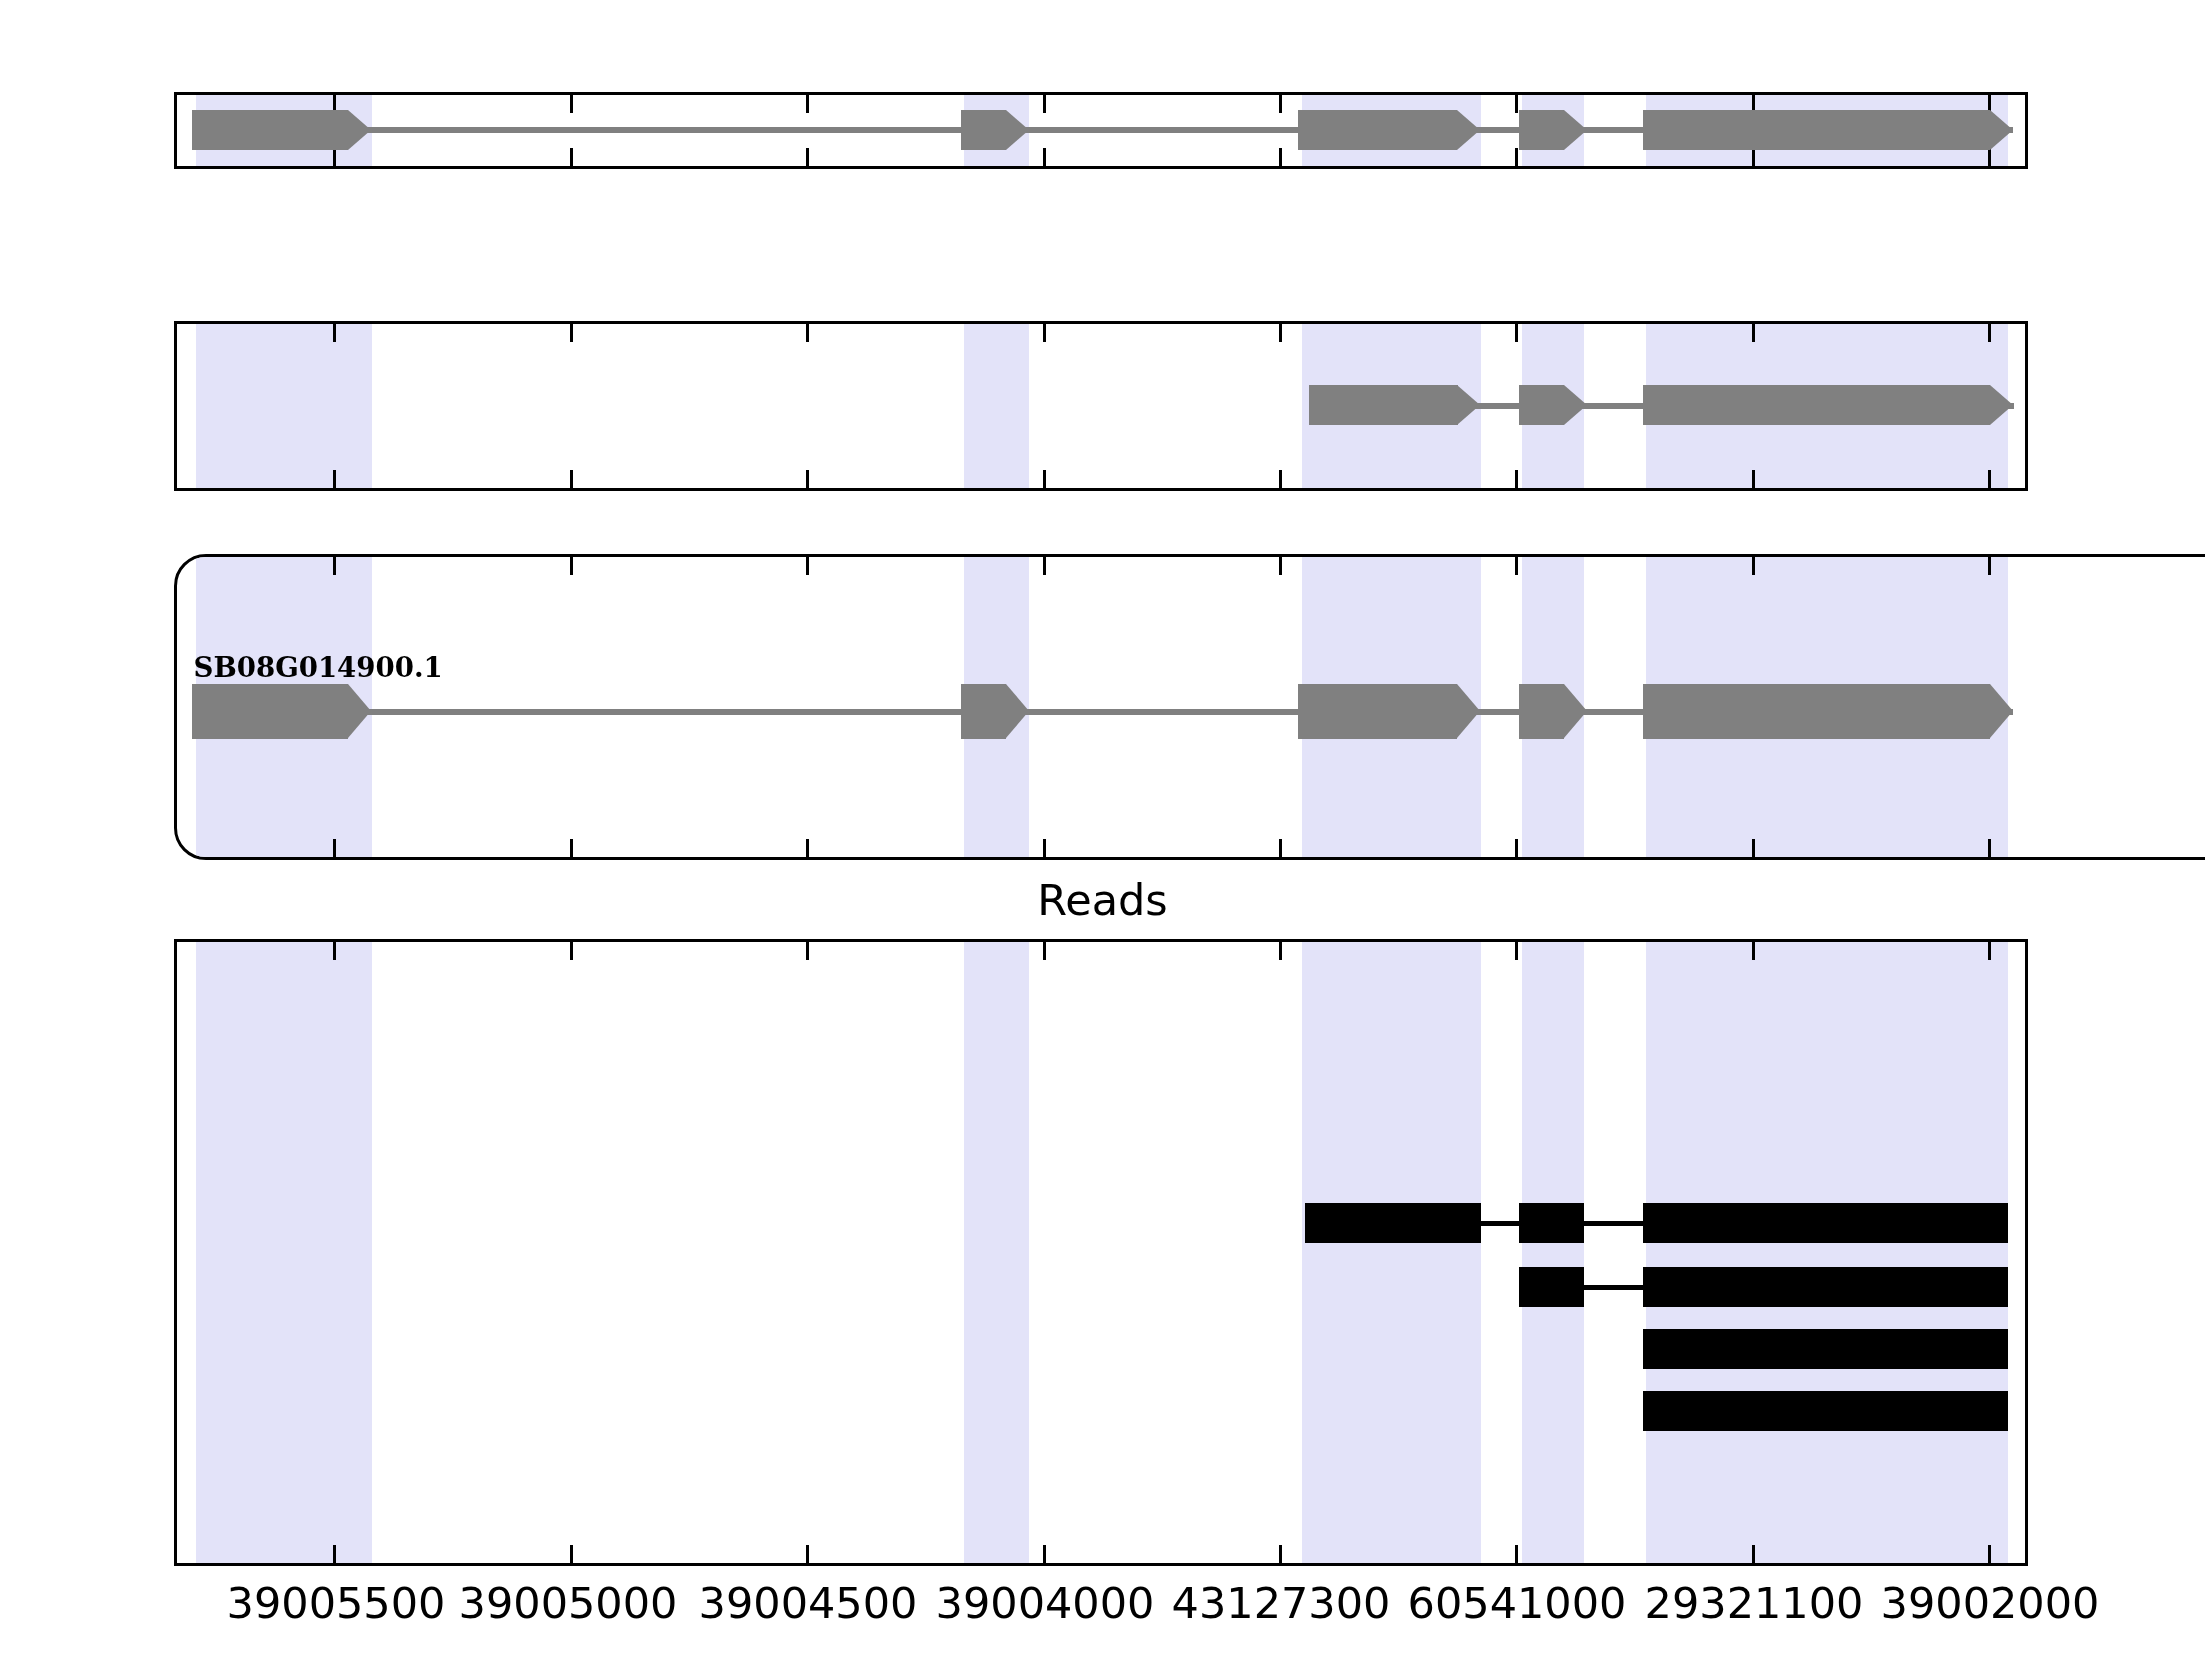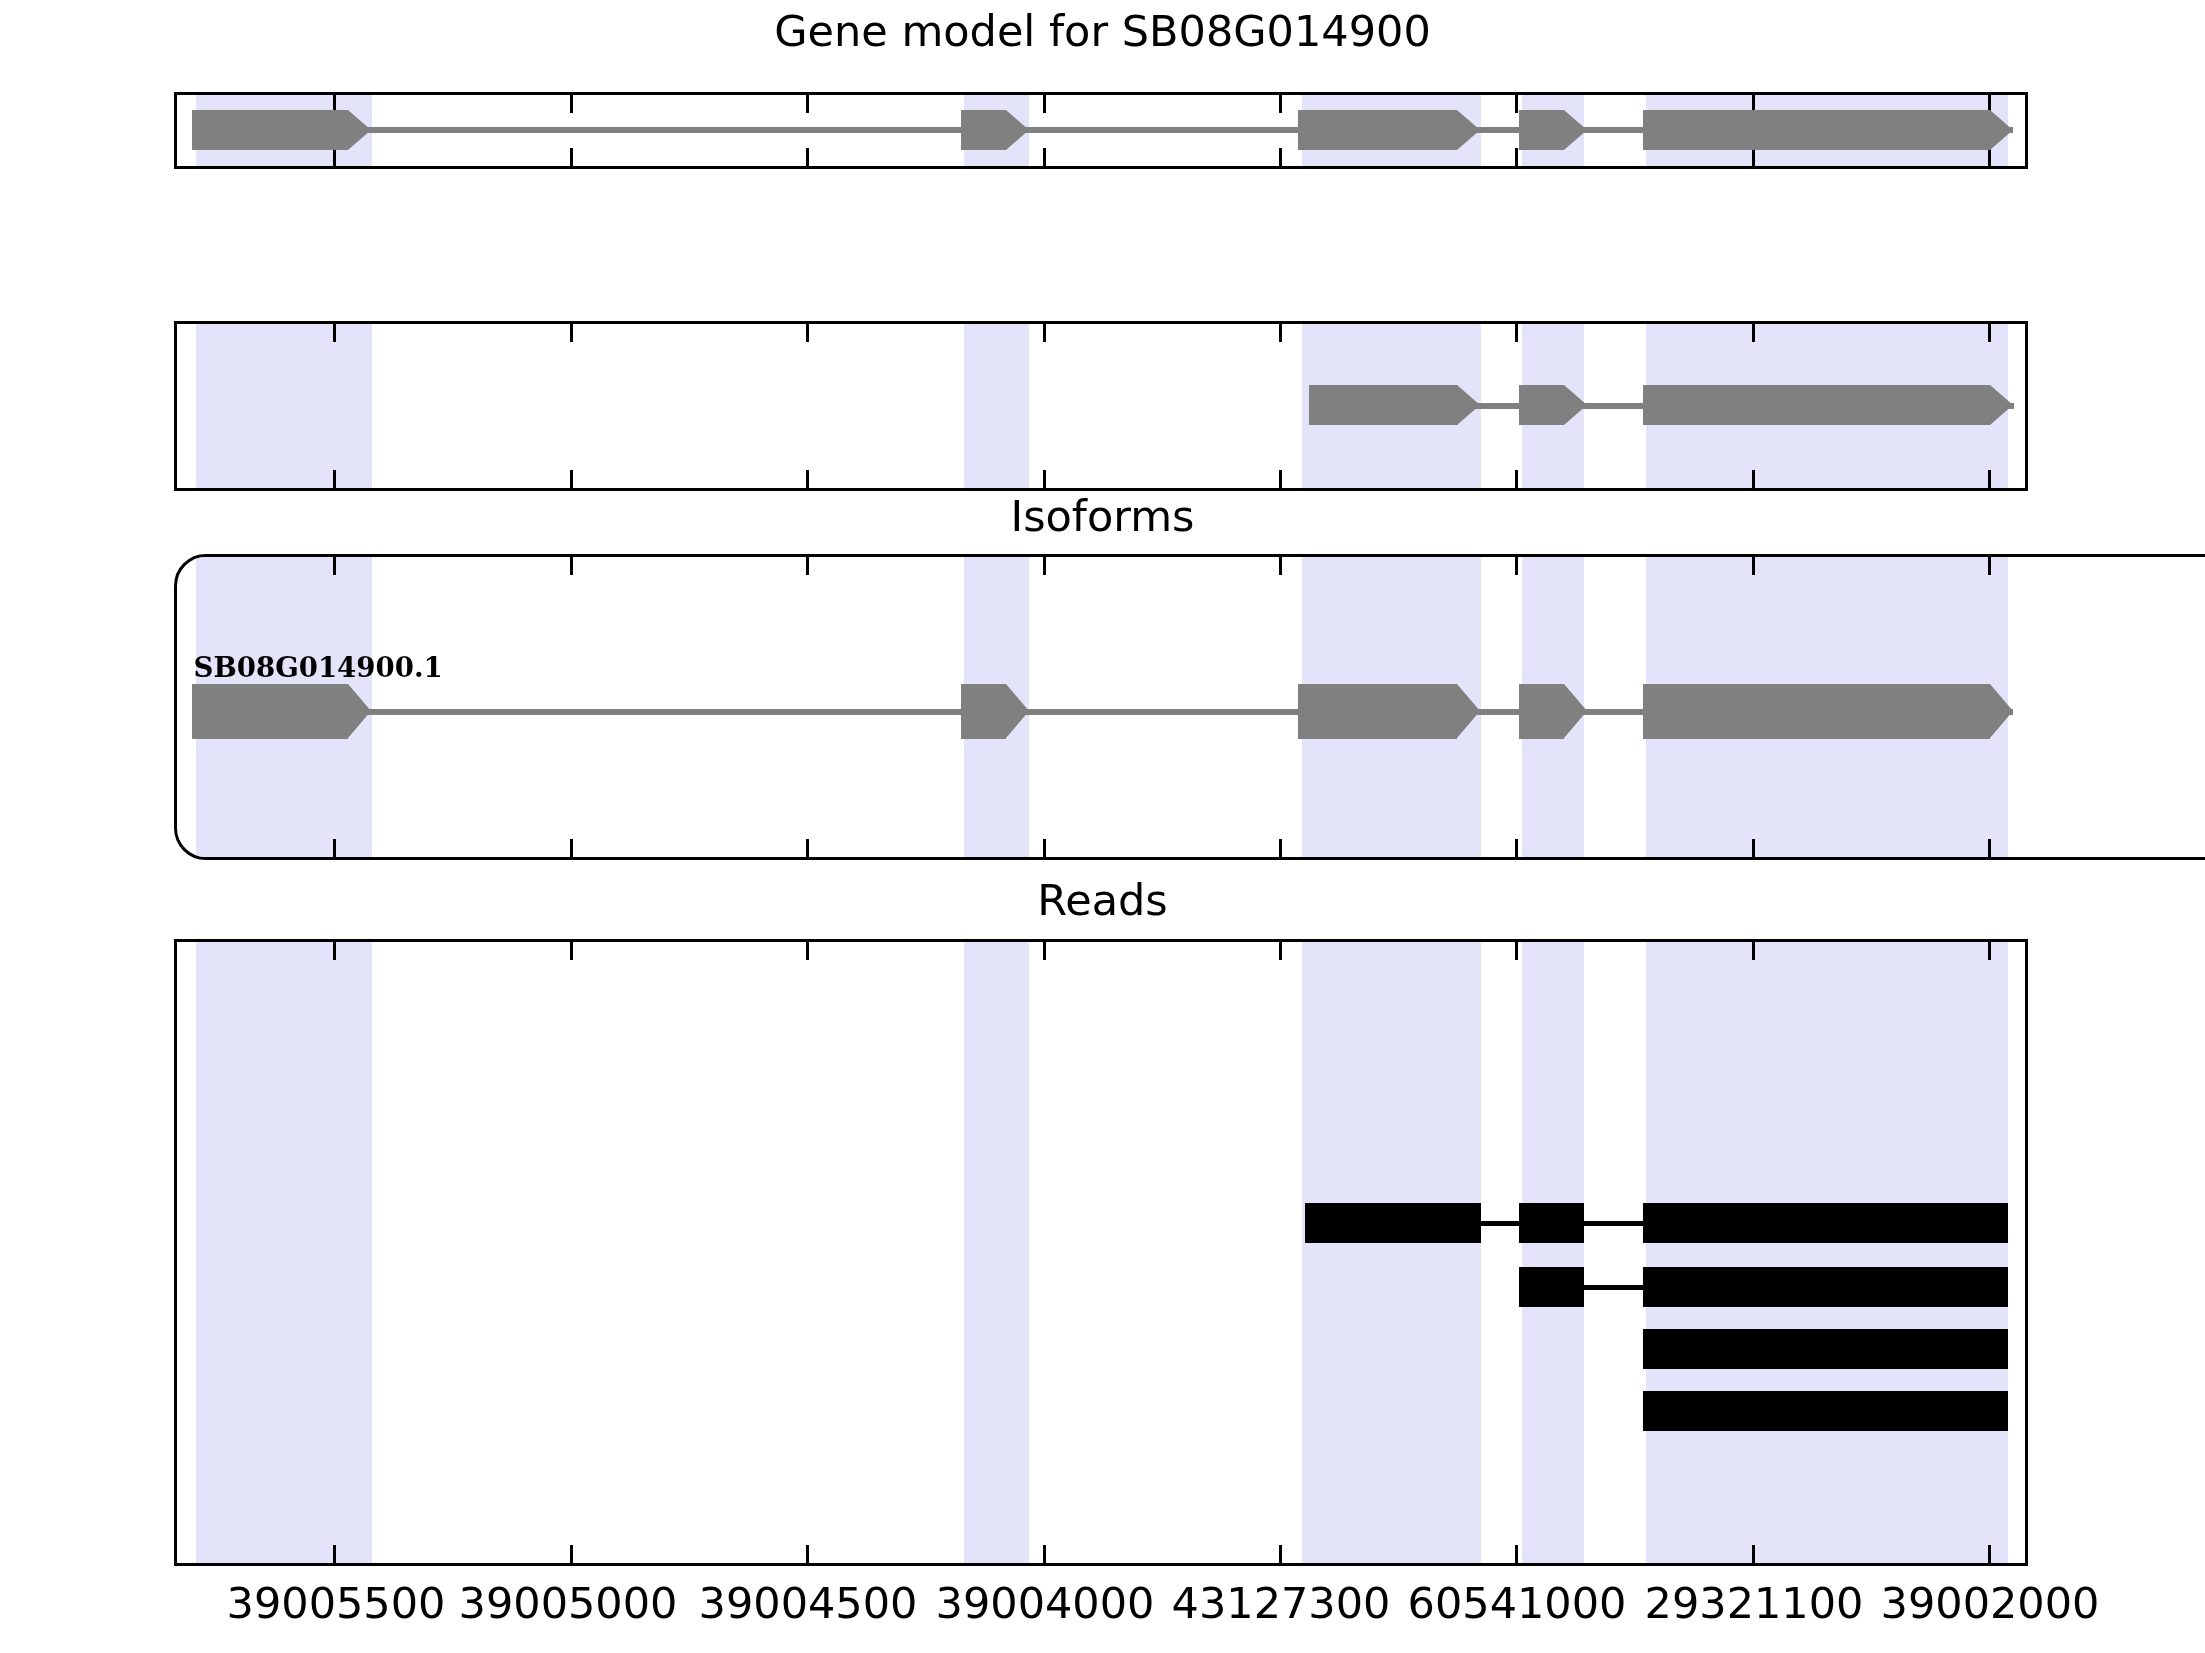--- a/index.html
+++ b/index.html
@@ -95,21 +95,20 @@
     transform:translateX(-50%);
     white-space:nowrap;
     top:0;
   }
 </style>
 </head>
 <body>
 
 <div class="figure">
 
-  <div class="panel-title" style="left:0;top:9.6px;width:2205px;">Gene model for SB08G014900</div>
 
   <div class="axes" id="axes-gene-model" style="left:174px;top:92px;width:1854px;height:77px;">
       <div class="band" style="left: 18.6px; width: 176px;"></div>
       <div class="band" style="left: 787px; width: 65px;"></div>
       <div class="band" style="left: 1125px; width: 179px;"></div>
       <div class="band" style="left: 1345px; width: 62px;"></div>
       <div class="band" style="left: 1469px; width: 362px;"></div>
       <div class="tick top" style="left: 156px;"></div>
       <div class="tick bottom" style="left: 156px;"></div>
       <div class="tick top" style="left: 393px;"></div>
@@ -164,21 +163,20 @@
       <div class="tick bottom" style="left: 1811px;"></div>
       <div class="intron" style="left: 1132px; width: 705px; top: 79px;"></div>
       <div class="exon" style="left: 1132px; width: 149px; top: 61px; height: 40px;"></div>
       <div class="arrow" style="left: 1280px; top: 61px; border-top-width: 20px; border-bottom-width: 20px; border-left-width: 23.4px;"></div>
       <div class="exon" style="left: 1342px; width: 45px; top: 61px; height: 40px;"></div>
       <div class="arrow" style="left: 1387px; top: 61px; border-top-width: 20px; border-bottom-width: 20px; border-left-width: 23.4px;"></div>
       <div class="exon" style="left: 1466px; width: 347px; top: 61px; height: 40px;"></div>
       <div class="arrow" style="left: 1813px; top: 61px; border-top-width: 20px; border-bottom-width: 20px; border-left-width: 23.4px;"></div>
     </div>
 
-  <div class="panel-title" style="left:0;top:495px;width:2205px;">Isoforms</div>
 
   <div class="axes" id="axes-isoforms" style="left:174px;top:554px;width:2166px;height:306px;border-radius:32px;">
       <div class="band" style="left: 18.6px; width: 176px;"></div>
       <div class="band" style="left: 787px; width: 65px;"></div>
       <div class="band" style="left: 1125px; width: 179px;"></div>
       <div class="band" style="left: 1345px; width: 62px;"></div>
       <div class="band" style="left: 1469px; width: 362px;"></div>
       <div class="tick top" style="left: 156px;"></div>
       <div class="tick bottom" style="left: 156px;"></div>
       <div class="tick top" style="left: 393px;"></div>

